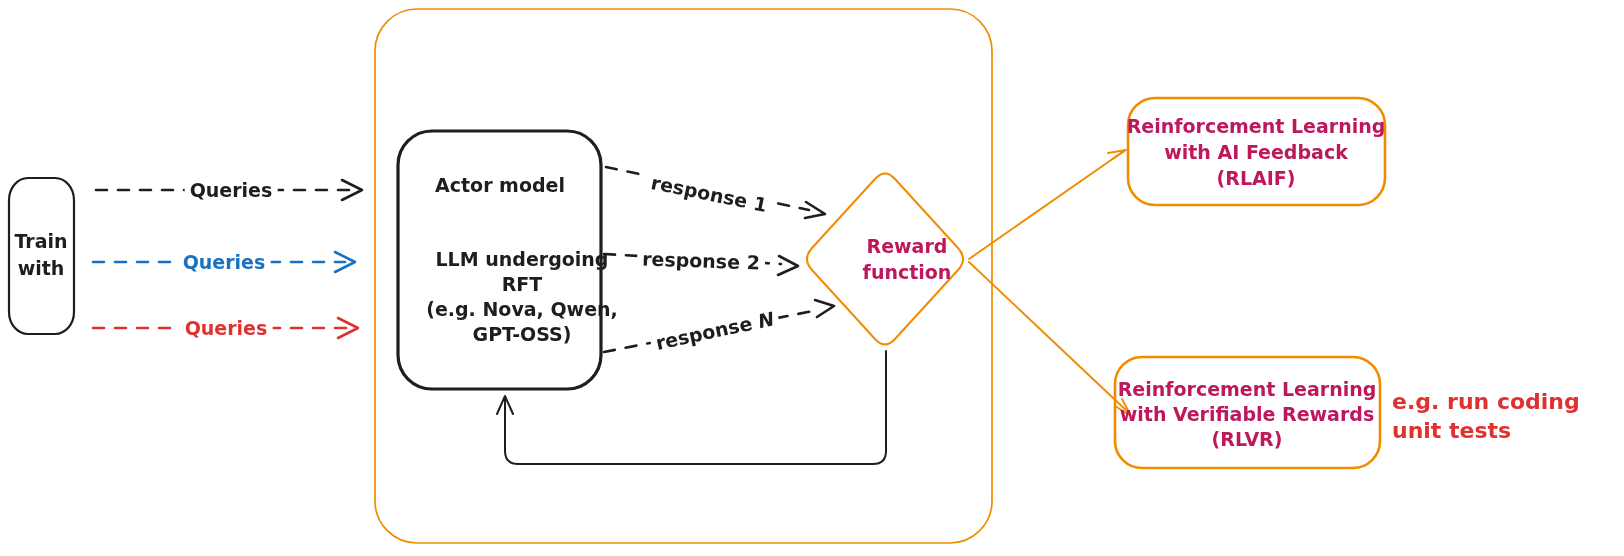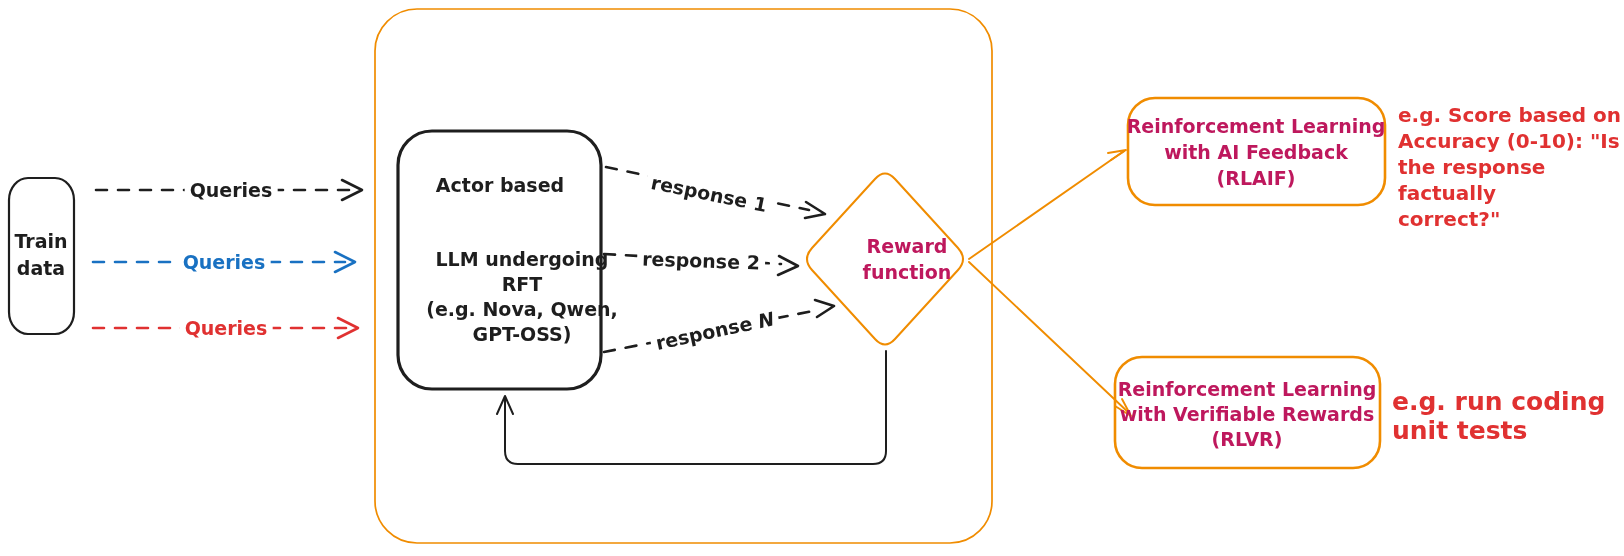--- a/index.html
+++ b/index.html
@@ -101,47 +101,43 @@
       <path d="M1111 160 L1126 150 L1108 153"></path>
     </g>
 
     <g stroke="#f08c00" stroke-width="1.9" fill="none" stroke-linecap="round" stroke-linejoin="round">
       <path d="M969 262 L1129 413"></path>
       <path d="M1115 406 L1131 416 L1122 399"></path>
     </g>
   </svg>
 
   <div class="lbl" style="left:41px;top:255px;line-height:27px;">Train
-data</div>
+with</div>
 
   <div class="lbl onln" style="left:231px;top:190px;">Queries</div>
   <div class="lbl onln blue" style="left:224px;top:262px;">Queries</div>
   <div class="lbl onln red" style="left:226px;top:328px;">Queries</div>
 
-  <div class="lbl" style="left:500px;top:185px;">Actor based</div>
+  <div class="lbl" style="left:500px;top:185px;">Actor model</div>
   <div class="lbl" style="left:491px;top:297px;margin-left:31px;">LLM undergoing
 RFT
 (e.g. Nova, Qwen,
 GPT-OSS)</div>
 
   <div class="lbl onln rot-r1" style="left:709px;top:194px;">response 1</div>
   <div class="lbl onln rot-r2" style="left:701px;top:261px;">response 2</div>
   <div class="lbl onln rot-rn" style="left:715px;top:331px;"><span class="pre">response </span><span class="it">N</span></div>
 
   <div class="lbl orange reward-lbl" style="left:886px;top:259px;">Reward
 function</div>
 
 
   <div class="lbl orange" style="left:1256px;top:152px;line-height:26px;">Reinforcement Learning
 with AI Feedback
 (RLAIF)</div>
-  <div class="note" style="left:1398px;top:102px;">e.g. Score based on
-Accuracy (0-10): "Is
-the response factually
- correct?"</div>
 
   <div class="lbl orange" style="left:1247px;top:414px;">Reinforcement Learning
 with Verifiable Rewards
 (RLVR)</div>
-  <div class="note" style="left:1392px;top:387px;font-size:25px;line-height:29px;">e.g. run coding
+  <div class="note" style="left:1392px;top:387px;font-size:22px;line-height:29px;">e.g. run coding
 unit tests</div>
 
 </div>
 
 </body></html>

